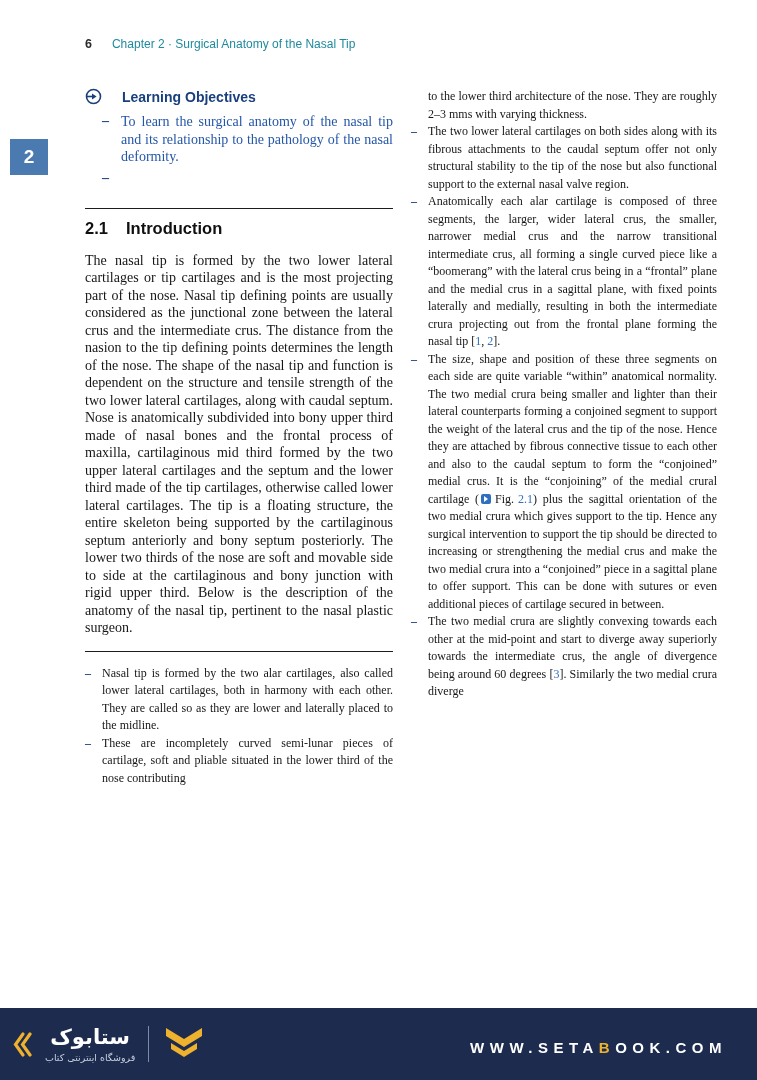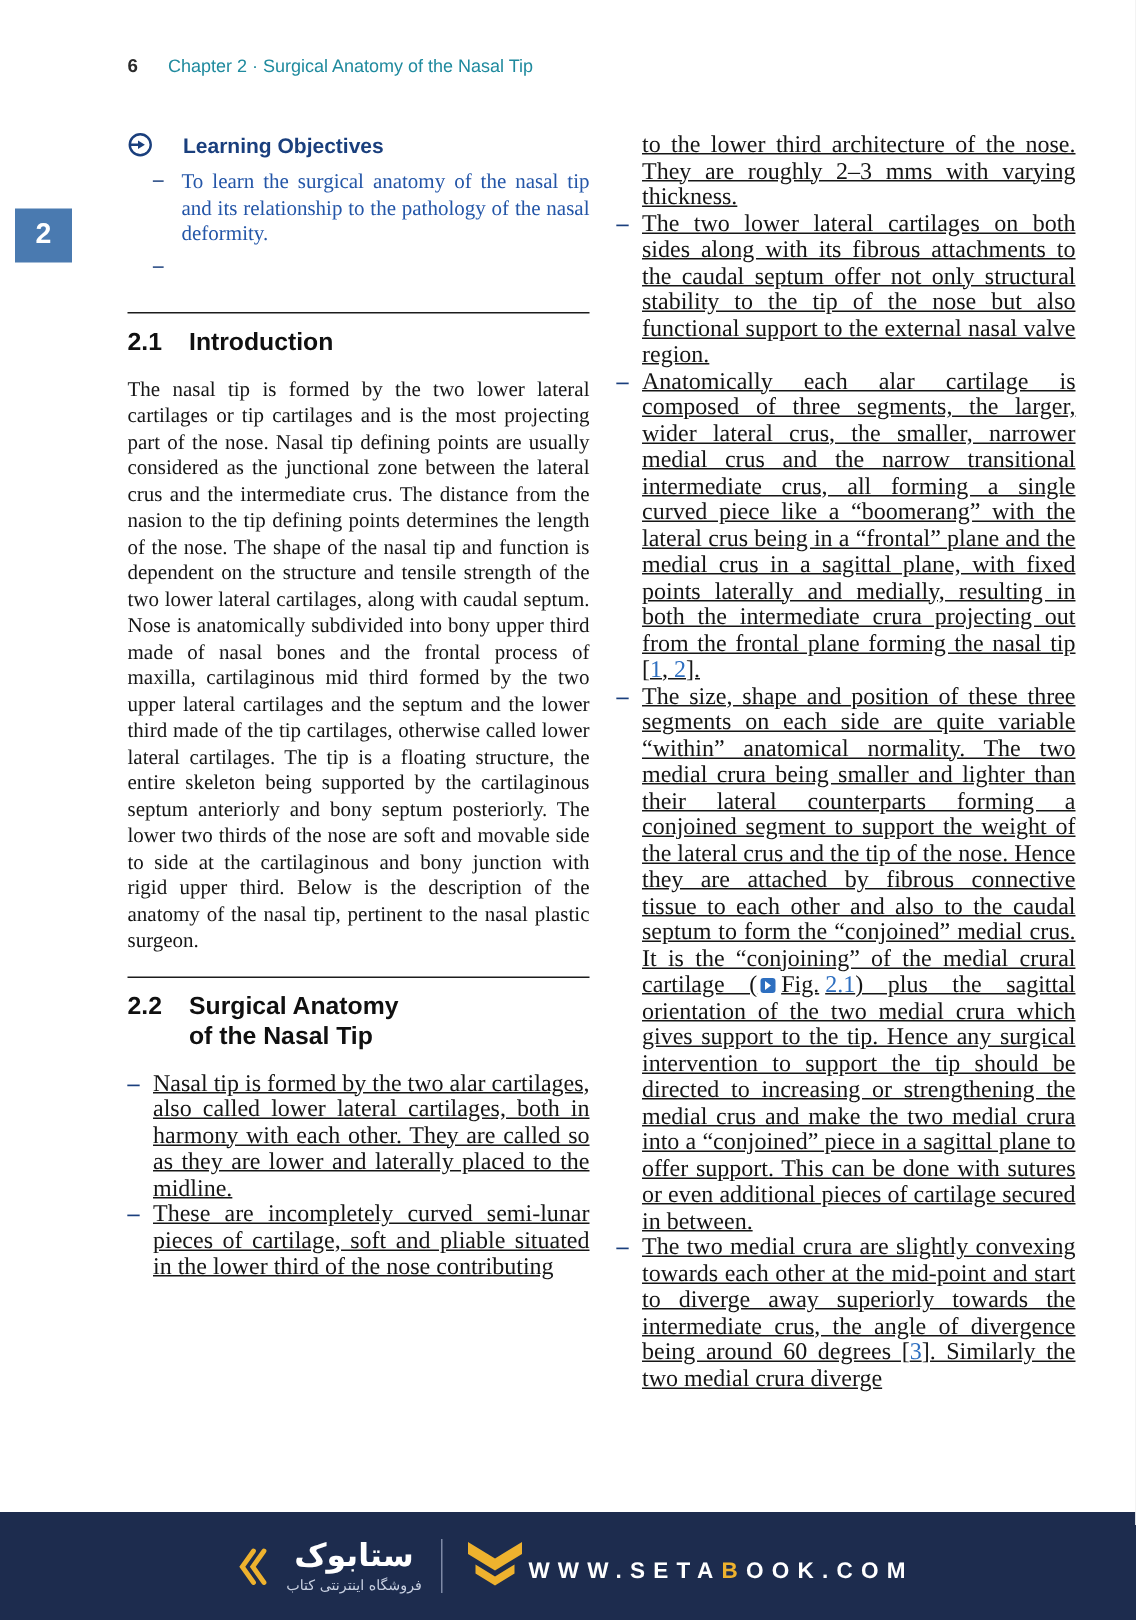--- a/index.html
+++ b/index.html
@@ -38,35 +38,35 @@
   .rule-21 { margin-top:42px; }
   .rule-22 { margin-top:14px; }
   .sec-head { display:flex; gap:14px; margin:9px 0 0 0;
     font-family:"Liberation Sans", sans-serif; font-weight:bold; font-size:16.5px; line-height:20px; color:#101010; }
   .sec-num { min-width:27px; }
   .sec-title-22 { max-width:152px; }
 
   .body-par { margin:14px 0 0 0; font-size:14px; line-height:17.5px; text-align:justify; color:#161616; }
 
   .bullets { margin-top:13px; }
-  .bullet { position:relative; padding-left:17px; font-size:16px; line-height:17.5px;
-    text-align:justify; color:#161616;text-decoration:underline; }
+  .bullet { position:relative; padding-left:17px; font-size:12px; line-height:17.5px;
+    text-align:justify; color:#161616; }
   .bullet .dash { top:0; }
 
   .ref { color:var(--link); text-decoration:none; cursor:pointer; }
   .fig-icon { position:relative; display:inline-block; width:10px; height:10px; border-radius:2px;
     background:var(--link); vertical-align:-1px; margin:0 4px 0 2px; }
   .fig-icon::after { content:""; position:absolute; left:3.5px; top:2px;
     border-left:4.5px solid #fff; border-top:3px solid transparent; border-bottom:3px solid transparent; }
   .fig-label { margin-right:4px; }
 
   
   .banner { position:absolute; left:0; top:1008px; width:757px; height:72px;
-    background:var(--footerbg); display:flex; align-items:center; justify-content:center;
-    box-sizing:border-box; padding:0 30px 0 40px; }
+    background:var(--footerbg); display:flex; align-items:center; justify-content:space-between;
+    box-sizing:border-box; padding:0 30px 0 12px; }
   .logo { display:flex; align-items:center; gap:13px; }
   .gold-stroke { stroke:var(--gold); fill:none; stroke-width:3.2; stroke-linecap:round; }
   .gold-fill { fill:var(--gold); }
   .logo-texts { text-align:center; }
   .logo-fa { color:#fff; font-weight:bold; font-size:21px; font-family:"DejaVu Sans", sans-serif; line-height:24px; }
   .logo-tag { color:#c9d1e2; font-size:9.5px; margin-top:3px; font-family:"DejaVu Sans", sans-serif; }
   .v-divider { width:1px; height:36px; background:#7e8aa6; }
   .footer-right { text-align:right; font-family:"DejaVu Sans", sans-serif; }
   .store-fa { color:#ffffff; font-weight:bold; font-size:16px; }
   .url { color:#ffffff; font-family:"Liberation Sans", sans-serif; font-weight:bold;
@@ -108,24 +108,20 @@
     </div>
 
     <div class="rule rule-21"></div>
     <div class="sec-head">
       <span class="sec-num">2.1</span>
       <span class="sec-title">Introduction</span>
     </div>
     <p class="body-par">The nasal tip is formed by the two lower lateral cartilages or tip cartilages and is the most projecting part of the nose. Nasal tip defining points are usually considered as the junctional zone between the lateral crus and the intermediate crus. The distance from the nasion to the tip defining points determines the length of the nose. The shape of the nasal tip and function is dependent on the structure and tensile strength of the two lower lateral cartilages, along with caudal septum. Nose is anatomically subdivided into bony upper third made of nasal bones and the frontal process of maxilla, cartilaginous mid third formed by the two upper lateral cartilages and the septum and the lower third made of the tip cartilages, otherwise called lower lateral cartilages. The tip is a floating structure, the entire skeleton being supported by the cartilaginous septum anteriorly and bony septum posteriorly. The lower two thirds of the nose are soft and movable side to side at the cartilaginous and bony junction with rigid upper third. Below is the description of the anatomy of the nasal tip, pertinent to the nasal plastic surgeon.</p>
 
     <div class="rule rule-22"></div>
-    <div class="sec-head">
-      <span class="sec-num">2.2</span>
-      <span class="sec-title sec-title-22">Surgical Anatomy of the Nasal Tip</span>
-    </div>
 
     <div class="bullets">
       <div class="bullet">
         <span class="dash">–</span>
         <span>Nasal tip is formed by the two alar cartilages, also called lower lateral cartilages, both in harmony with each other. They are called so as they are lower and laterally placed to the midline.</span>
       </div>
       <div class="bullet">
         <span class="dash">–</span>
         <span>These are incompletely curved semi-lunar pieces of cartilage, soft and pliable situated in the lower third of the nose contributing</span>
       </div>

